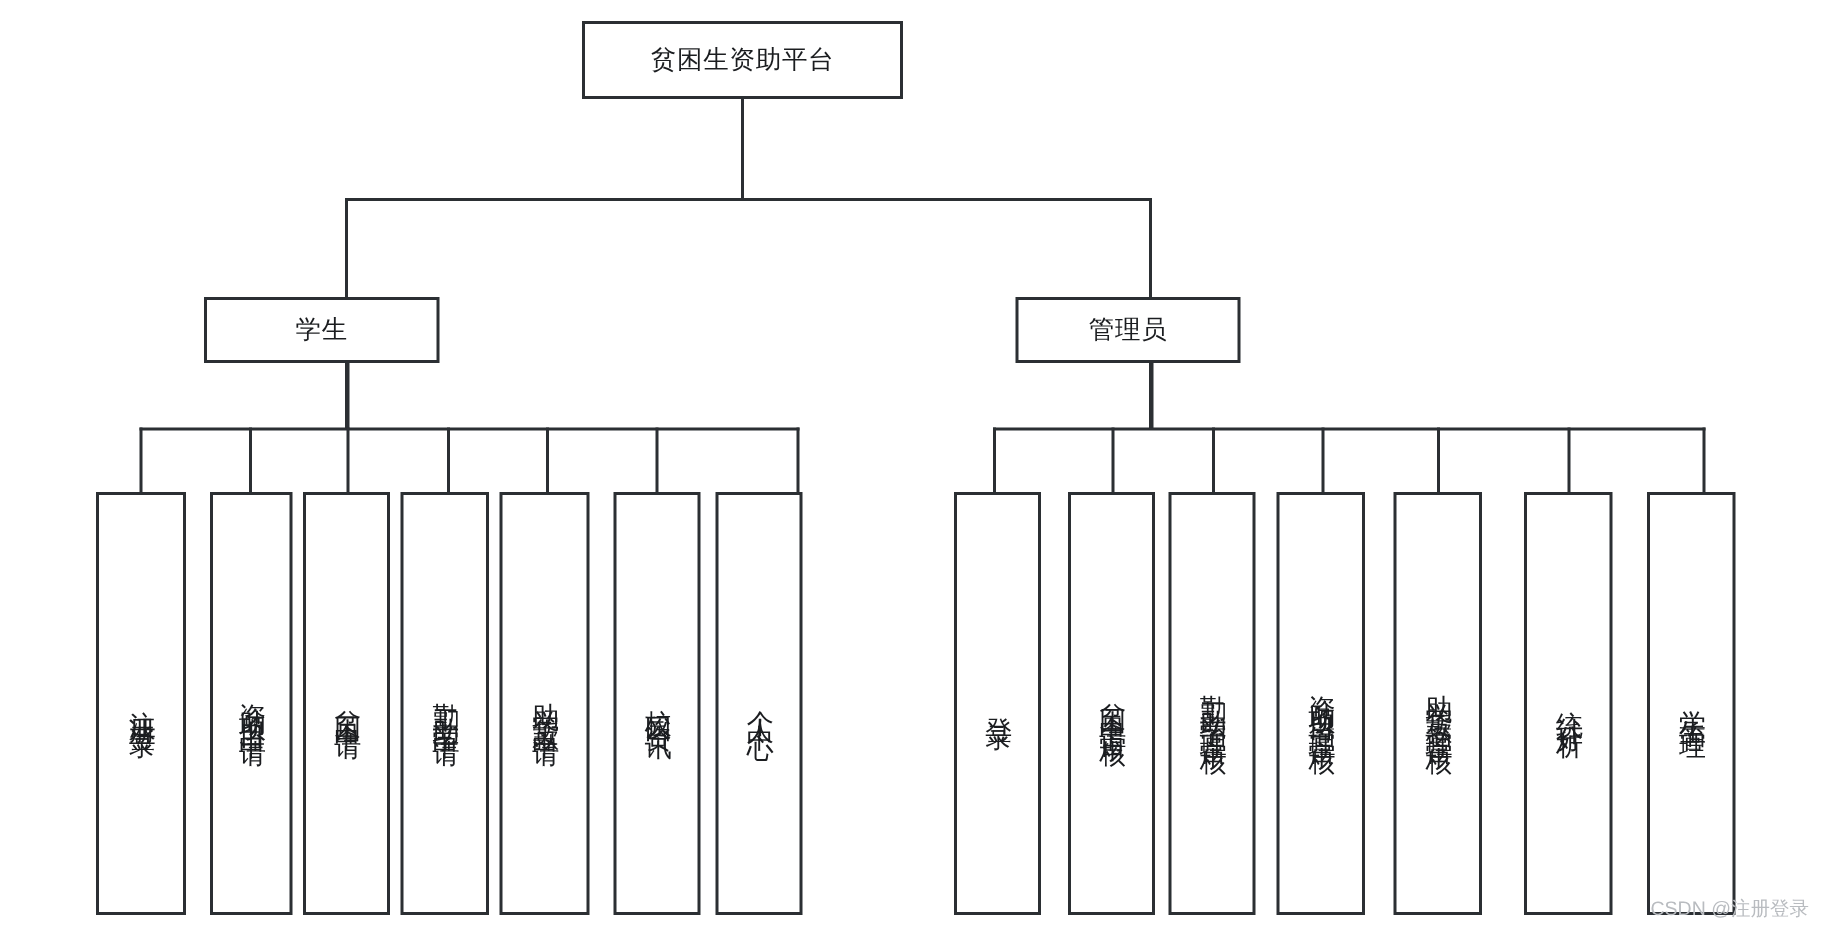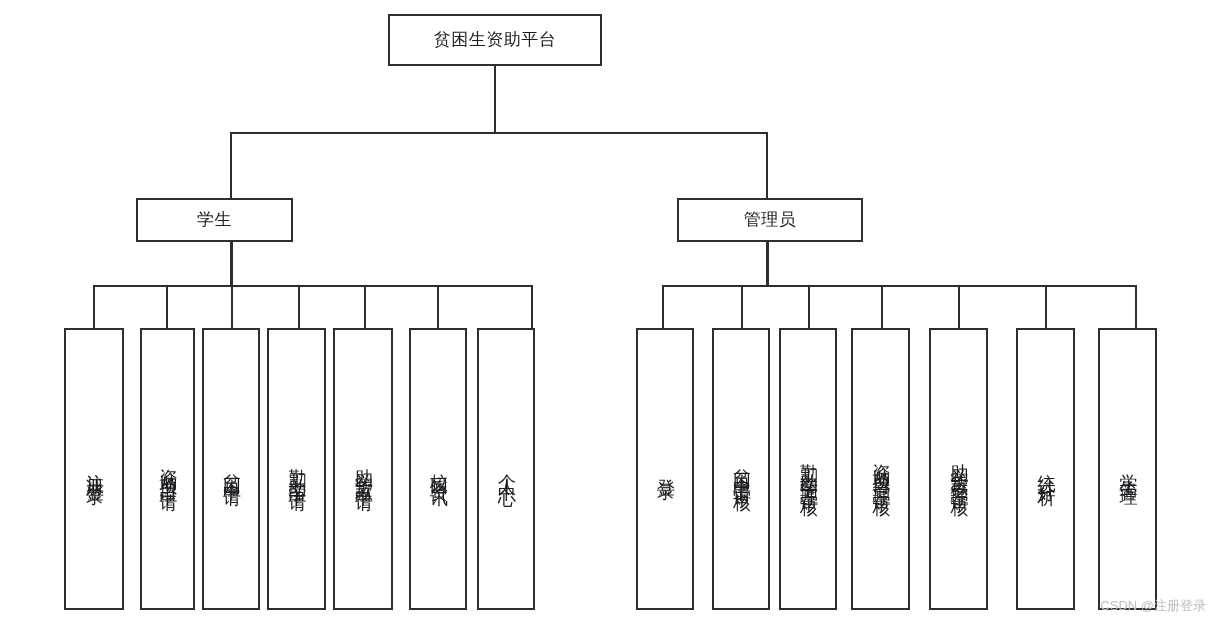--- a/index.html
+++ b/index.html
@@ -84,21 +84,21 @@
   </div>
 
   <div class="edge v" style="left:494px; top:66px; width:2px; height:66px;"></div>
   <div class="edge h" style="left:230px; top:132px; width:538px; height:2px;"></div>
   <div class="edge v" style="left:230px; top:132px; width:2px; height:66px;"></div>
   <div class="edge v" style="left:766px; top:132px; width:2px; height:66px;"></div>
 
   <div class="node horiz" style="left:136px; top:198px; width:157px; height:44px;">
     <span class="label">学生</span>
   </div>
-  <div class="node horiz" style="left:677px; top:198px; width:186px; height:44px;">
+  <div class="node horiz" style="left:677px; top:198px; width:150px; height:44px;">
     <span class="label">管理员</span>
   </div>
 
   <div class="edge v" style="left:230px; top:242px; width:3px; height:44px;"></div>
   <div class="edge h" style="left:93px; top:285px; width:440px; height:2px;"></div>
 
   <div class="edge v" style="left:93px;  top:285px; width:2px; height:44px;"></div>
   <div class="edge v" style="left:166px; top:285px; width:2px; height:44px;"></div>
   <div class="edge v" style="left:231px; top:285px; width:2px; height:44px;"></div>
   <div class="edge v" style="left:298px; top:285px; width:2px; height:44px;"></div>

